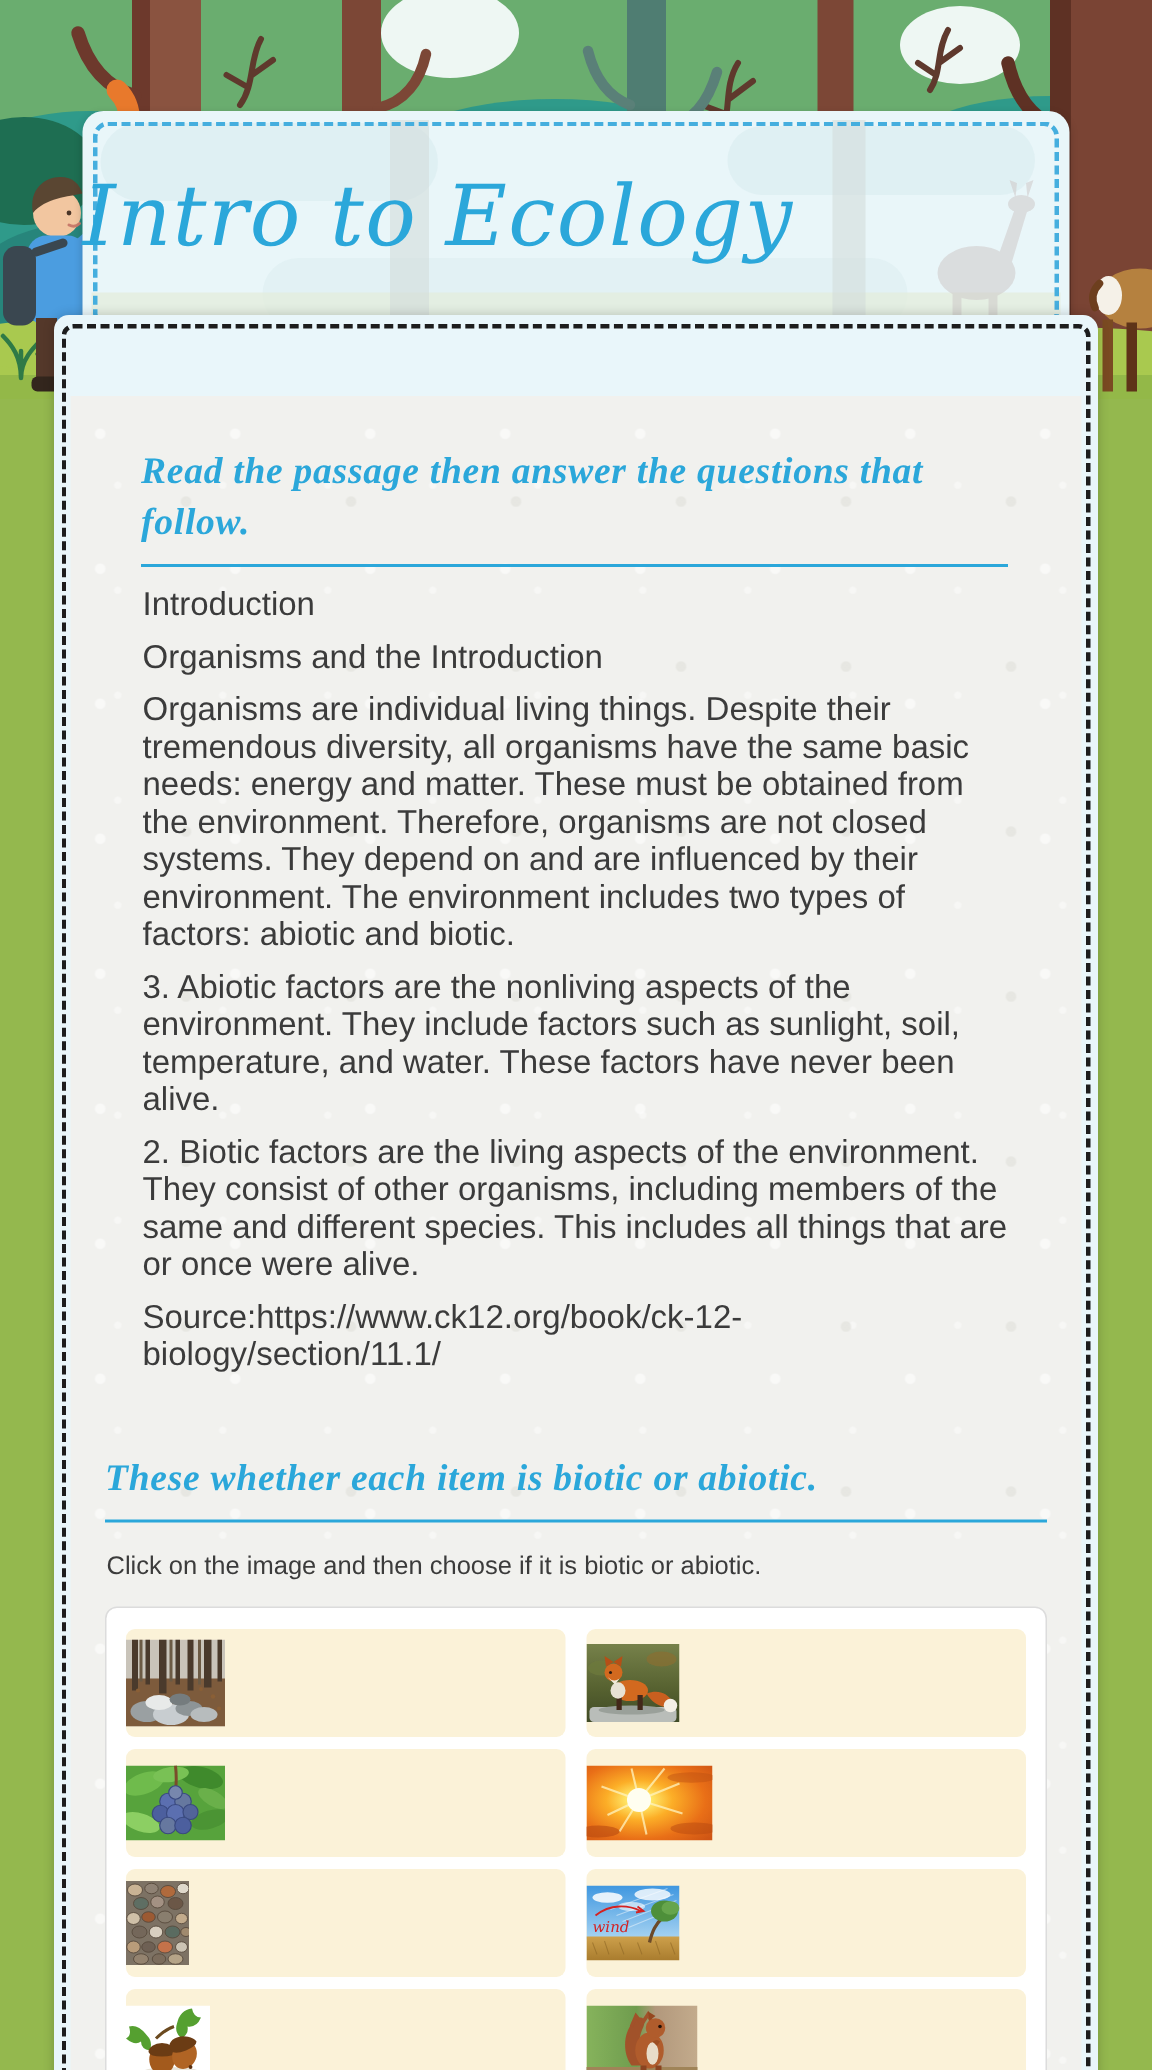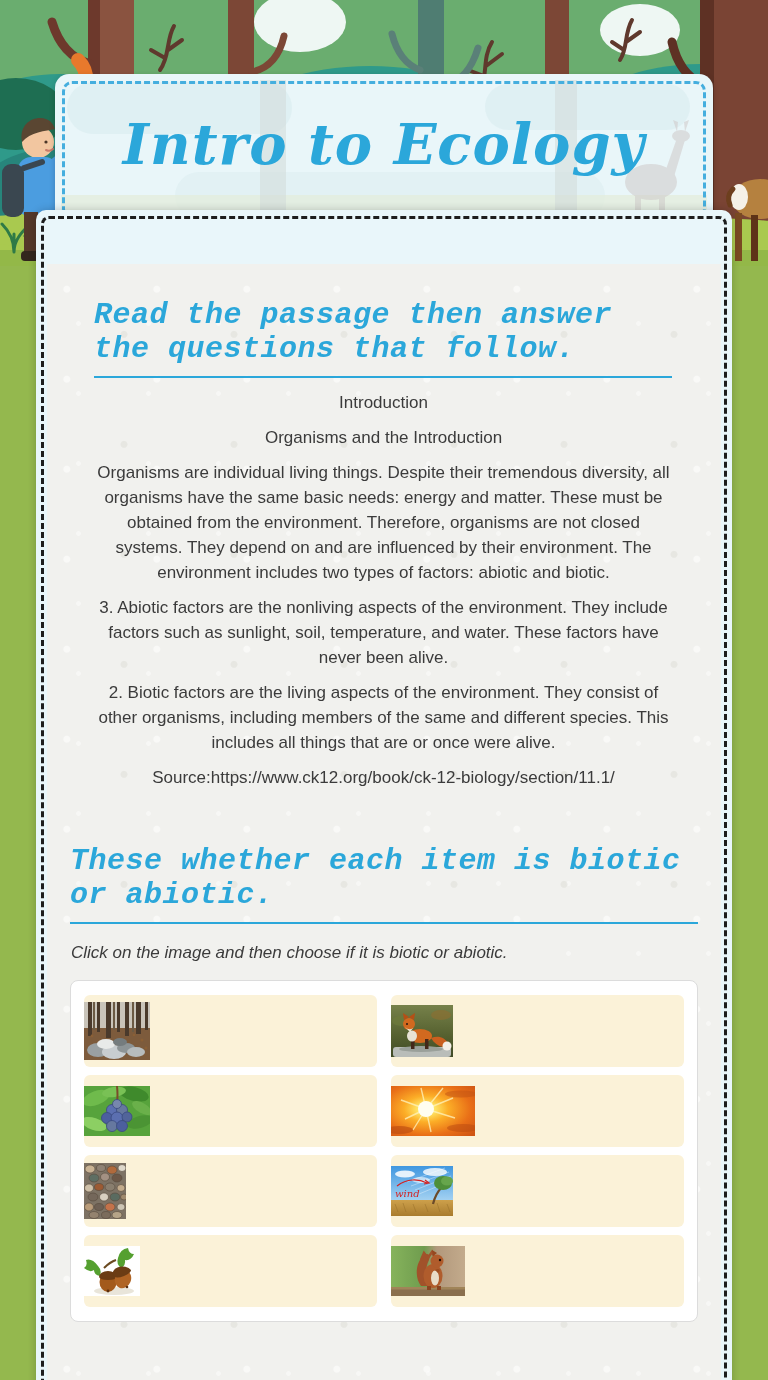--- a/index.html
+++ b/index.html
@@ -10,38 +10,38 @@
   .boy{position:absolute;top:100px;left:0;}
   .deer{position:absolute;top:163px;left:720px;}
 
   
   .banner{position:absolute;left:55px;top:74px;width:658px;height:152px;background:#e9f6f9;border-radius:14px;box-shadow:0 2px 6px rgba(0,0,0,.18);z-index:2;}
   .banner .ghost{position:absolute;opacity:.55;}
   .g-cloud{background:#d7ebee;border-radius:40px;}
   .g-hill{position:absolute;left:6px;right:6px;bottom:5px;height:26px;background:#e4eedd;border-radius:0 0 10px 10px;opacity:.8;}
   .g-bar{background:#d2dad8;}
   .banner-dash{position:absolute;inset:7px;border:3px dashed #45aede;border-radius:10px;pointer-events:none;}
-  .banner-title{position:absolute;left:0;right:0;top:40px;text-align:center;font-family:"DejaVu Serif",serif;font-style:italic;font-size:56px;line-height:1.1;color:#2ba7da;letter-spacing:1px;font-weight:bold;}
+  .banner-title{position:absolute;left:0;right:0;top:40px;text-align:left;font-family:"DejaVu Serif",serif;font-style:italic;font-size:56px;line-height:1.1;color:#2ba7da;letter-spacing:1px;}
 
   
   .main-card{position:absolute;left:36px;top:210px;width:696px;height:1210px;background:#e9f6fa;border-radius:10px 10px 0 0;box-shadow:0 0 8px rgba(0,0,0,.2);z-index:3;}
   .card-dash{position:absolute;left:5px;right:5px;top:6px;bottom:-12px;border:3px dashed #1d1d1d;border-radius:8px;pointer-events:none;z-index:5;}
   .paper{position:absolute;left:11px;right:11px;top:54px;bottom:0;background:#f1f1ee;
     background-image:radial-gradient(circle at 22% 28%, rgba(255,255,255,.55) 0 3px, transparent 4px),
                      radial-gradient(circle at 70% 64%, rgba(222,222,216,.55) 0 3px, transparent 4px),
                      radial-gradient(circle at 45% 85%, rgba(255,255,255,.4) 0 2px, transparent 3px);
     background-size:90px 90px,110px 110px,70px 70px;}
 
-  .script-heading{font-family:Liberation Mono, monospace;font-style:italic;color:#2ba7da;font-size:30px;line-height:34px;margin:0;letter-spacing:.5px;}
+  .script-heading{font-family:Liberation Serif, serif;font-style:italic;color:#2ba7da;font-size:25px;line-height:34px;margin:0;letter-spacing:.5px;}
   .rule{height:2px;background:#2ba7da;margin-top:10px;}
   .section1{padding:34px 49px 0 47px;}
-  .section1 p{margin:10px 0 0 1px;font-size:17px;line-height:25px;color:#3b3b3b;text-align:center;}
+  .section1 p{margin:10px 0 0 1px;font-size:22px;line-height:25px;color:#3b3b3b;}
   .section1 p:first-of-type{margin-top:12px;}
   .section2{padding:54px 23px 0 23px;}
-  .instruction{margin:16px 0 0 1px;font-size:17px;line-height:25px;color:#3b3b3b;font-style:italic;}
+  .instruction{margin:16px 0 0 1px;font-size:17px;line-height:25px;color:#3b3b3b;}
 
   .tiles-card{margin-top:15px;background:#ffffff;border:1px solid #dcdcdc;border-radius:8px;padding:14px 13px;}
   .tiles{display:grid;grid-template-columns:1fr 1fr;gap:8px 14px;}
   .tile{height:72px;background:#fbf2d8;border-radius:6px;display:flex;align-items:center;justify-content:flex-start;cursor:pointer;}
   .tile svg{display:block;}
 </style>
 </head>
 <body>
 
 <div class="stage">

